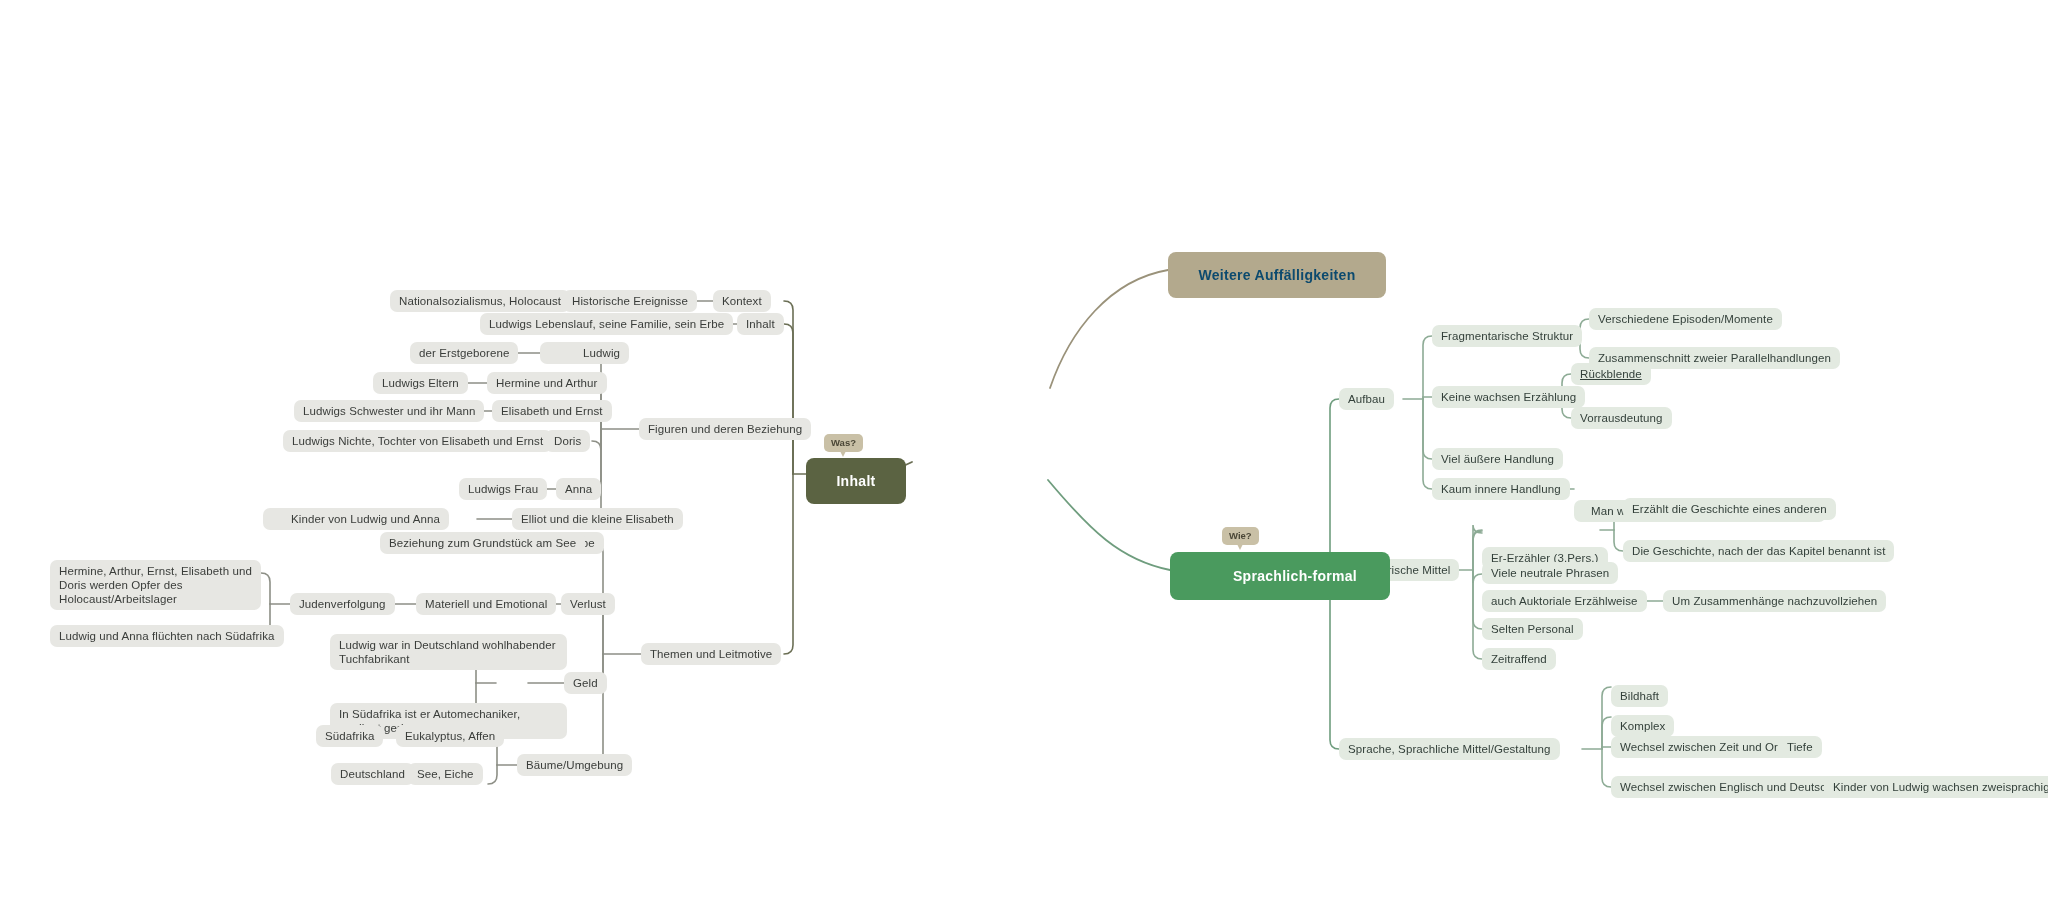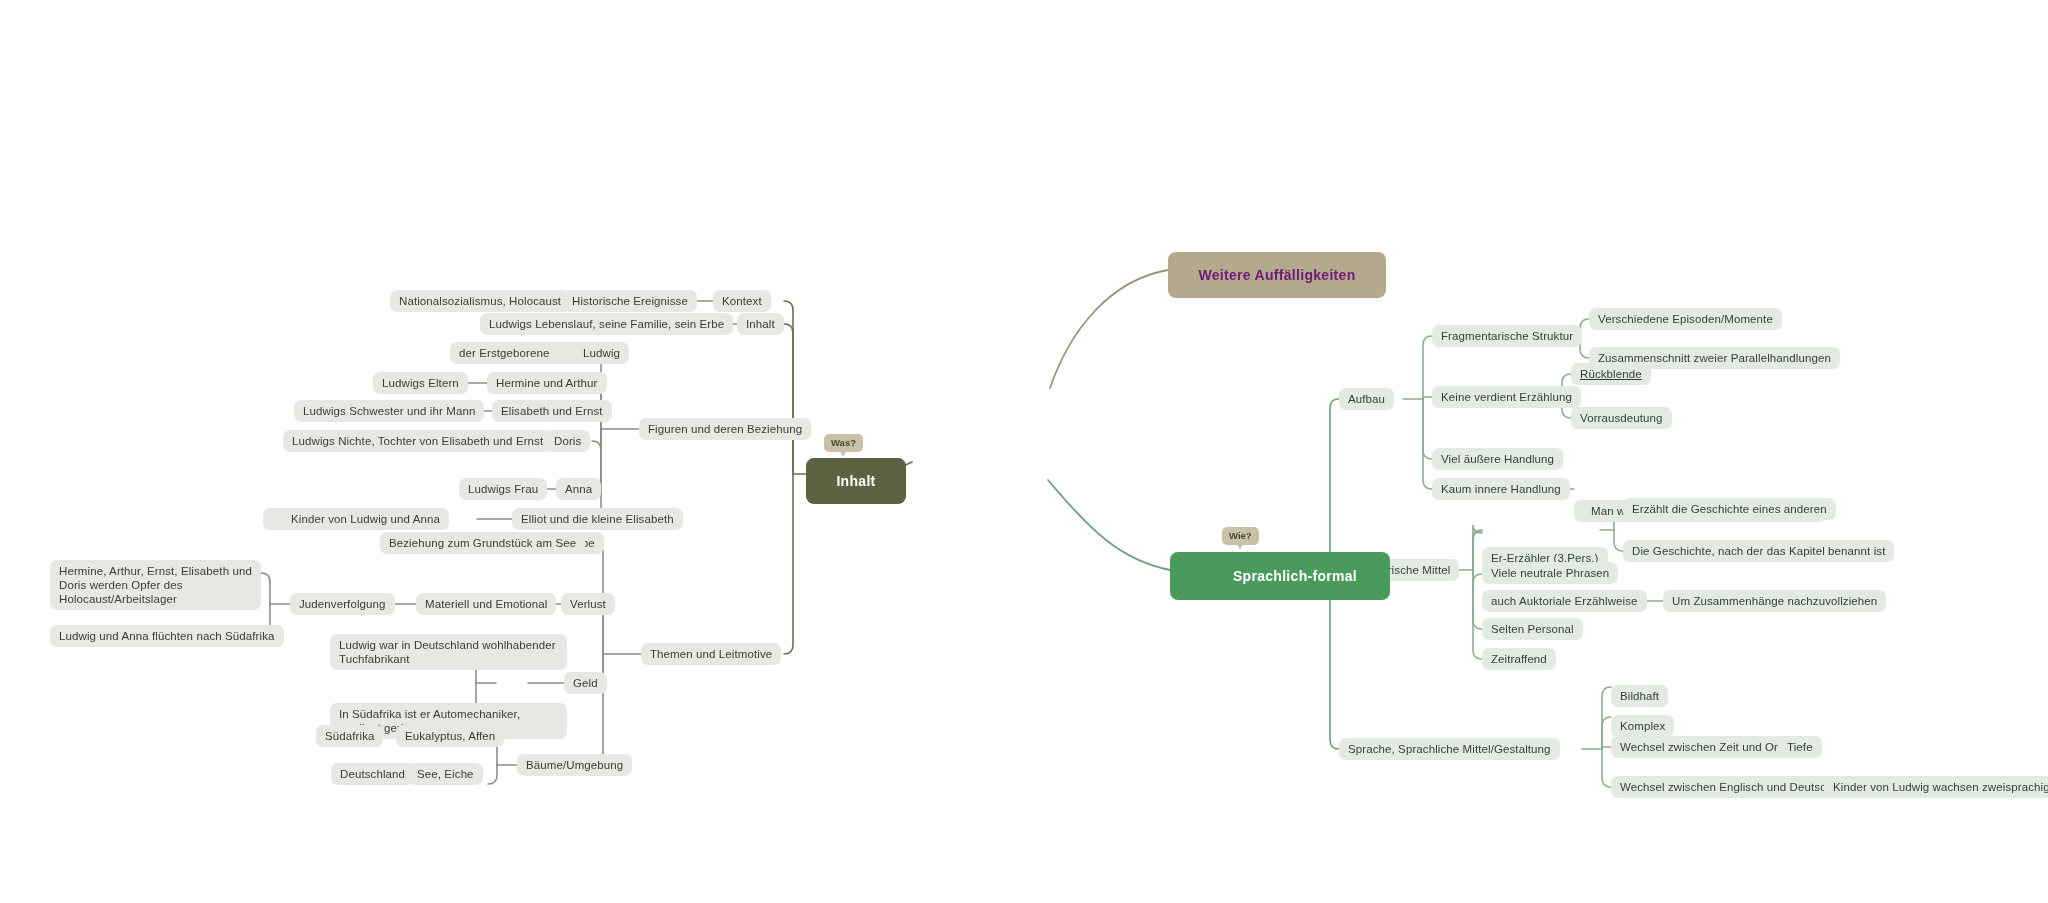--- a/index.html
+++ b/index.html
@@ -71,21 +71,21 @@
     padding:7px 14px;
     display:flex;
     align-items:center;
     justify-content:center;
     white-space:nowrap;
     z-index:5;
   }
   .branch.olive{background:#5b6342;}
   .branch.green{background:#4a9a5e;}
   .branch.tan{background:#b0a territory;}
-  .branch.tan{background:#b3a98d;color:#701a75;}
+  .branch.tan{background:#b3a98d;color:#0c4a6e;}
   
   .qtag{
     position:absolute;
     background:#c9c0a6;
     color:#4a4636;
     font-size:9.5px;
     font-weight:700;
     line-height:12px;
     border-radius:5px;
     padding:3px 7px;
@@ -229,21 +229,21 @@
   <div class="node" style="left:737px;top:313px;">Inhalt</div>
   <div class="node" style="left:639px;top:418px;">Figuren und deren Beziehung</div>
   <div class="node" style="left:641px;top:643px;">Themen und Leitmotive</div>
 
   <div class="node" style="left:563px;top:290px;">Historische Ereignisse</div>
   <div class="node" style="left:390px;top:290px;">Nationalsozialismus, Holocaust</div>
 
   <div class="node" style="left:480px;top:313px;">Ludwigs Lebenslauf, seine Familie, sein Erbe</div>
 
   <div class="node" style="left:540px;top:342px;padding-left:43px;">Ludwig</div>
-  <div class="node" style="left:410px;top:342px;margin-left:40px;">der Erstgeborene</div>
+  <div class="node" style="left:410px;top:342px;">der Erstgeborene</div>
 
   <div class="node" style="left:487px;top:372px;">Hermine und Arthur</div>
   <div class="node" style="left:373px;top:372px;">Ludwigs Eltern</div>
 
   <div class="node" style="left:492px;top:400px;">Elisabeth und Ernst</div>
   <div class="node" style="left:294px;top:400px;">Ludwigs Schwester und ihr Mann</div>
 
   <div class="node" style="left:545px;top:430px;">Doris</div>
   <div class="node" style="left:283px;top:430px;">Ludwigs Nichte, Tochter von Elisabeth und Ernst</div>
 
@@ -273,21 +273,21 @@
   <div class="node" style="left:331px;top:763px;">Deutschland</div>
 
   <div class="node t-green" style="left:1339px;top:388px;">Aufbau</div>
   <div class="node t-green" style="left:1339px;top:559px;">Erzählerische Mittel</div>
   <div class="node t-green" style="left:1339px;top:738px;">Sprache, Sprachliche Mittel/Gestaltung</div>
 
   <div class="node t-green" style="left:1432px;top:325px;">Fragmentarische Struktur</div>
   <div class="node t-green" style="left:1589px;top:308px;">Verschiedene Episoden/Momente</div>
   <div class="node t-green" style="left:1589px;top:347px;">Zusammenschnitt zweier Parallelhandlungen</div>
 
-  <div class="node t-green" style="left:1432px;top:386px;">Keine verdient Erzählung</div>
+  <div class="node t-green" style="left:1432px;top:386px;">Keine wachsen Erzählung</div>
   <div class="node t-green" style="left:1571px;top:363px;text-decoration:underline;">Rückblende</div>
   <div class="node t-green" style="left:1571px;top:407px;">Vorrausdeutung</div>
 
   <div class="node t-green" style="left:1432px;top:448px;">Viel äußere Handlung</div>
 
   <div class="node t-green" style="left:1432px;top:478px;">Kaum innere Handlung</div>
   <div class="node t-green" style="left:1574px;top:500px;padding-left:17px;">Man weiß wenig was in den Köpfen vorgeht</div>
 
   <div class="node t-green" style="left:1482px;top:519px;margin-top:28px;">Er-Erzähler (3.Pers.)</div>
   <div class="node t-green" style="left:1623px;top:498px;">Erzählt die Geschichte eines anderen</div>

